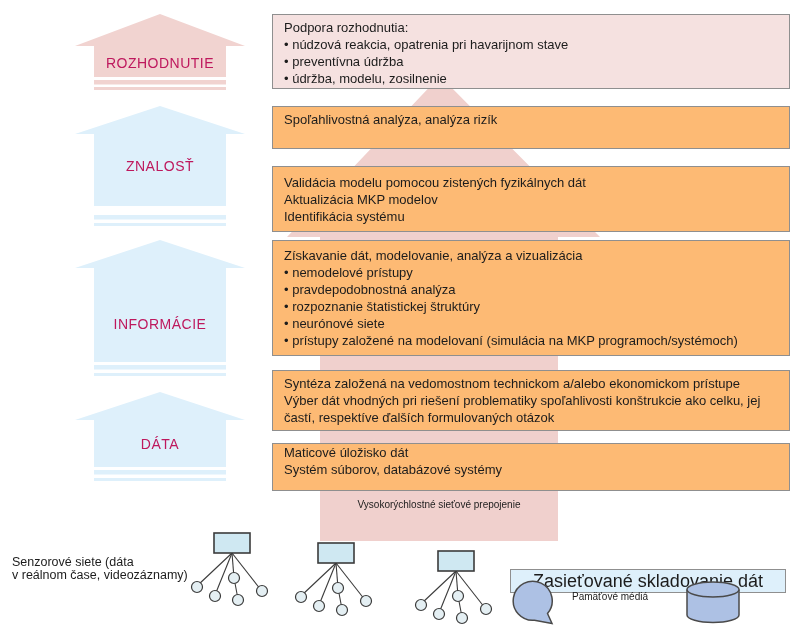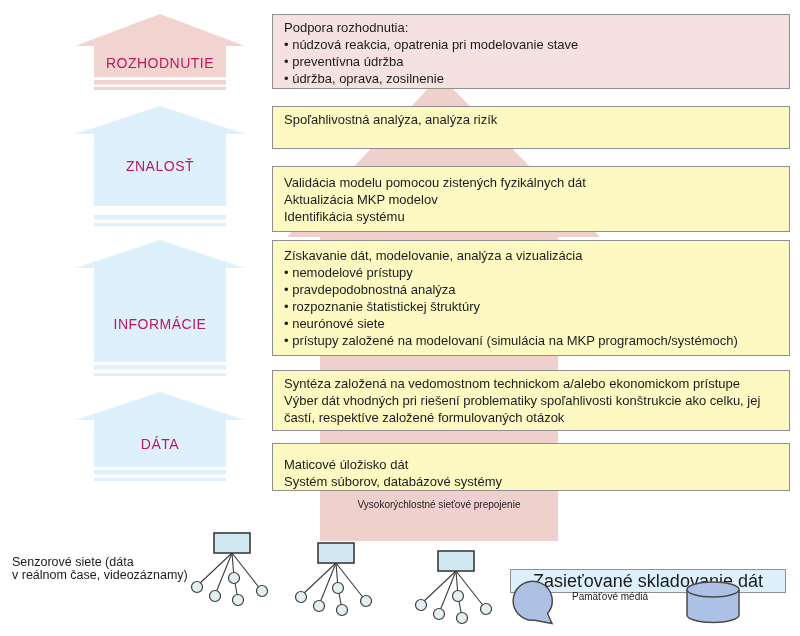--- a/index.html
+++ b/index.html
@@ -15,21 +15,21 @@
   .big-arrow{fill:var(--pink-big);}
   
   .lvl-arrow{position:absolute;left:75px;width:170px;}
   .lvl-arrow svg{display:block;}
   .arrow-pink{fill:var(--pink);}
   .arrow-blue{fill:var(--blue);}
   .lvl-label{position:absolute;left:0;width:100%;text-align:center;
              font-size:14px;letter-spacing:.5px;color:#be185d;}
   
   .info-box{position:absolute;left:272px;width:518px;box-sizing:border-box;
-            border:1px solid var(--box-border);background:#fef9c3;
+            border:1px solid var(--box-border);background:#fdba74;
             padding:4px 10px 0 11px;font-size:13px;line-height:17px;}
   .info-box.pink{background:var(--pink-box);}
   .box-line{white-space:nowrap;}
   
   .backbone-label{position:absolute;left:320px;top:499px;width:238px;text-align:center;
                   font-size:10px;}
   
   .sensor-label{position:absolute;left:12px;top:556px;font-size:12.5px;line-height:13px;}
   .storage-box{position:absolute;left:510px;top:529px;width:276px;height:24px;
                box-sizing:border-box;border:1px solid var(--box-border);
@@ -80,46 +80,46 @@
     <svg width="170" height="90">
       <polygon class="arrow-blue" points="85,0 170,28 151,28 151,75 19,75 19,28 0,28"></polygon>
       <rect class="arrow-blue" x="19" y="78" width="132" height="4.5"></rect>
       <rect class="arrow-blue" x="19" y="86" width="132" height="3"></rect>
     </svg>
     <div class="lvl-label" style="top:44px;">DÁTA</div>
   </div>
 
   <div class="info-box pink" style="top:14px;height:75px;">
       <div class="box-line">Podpora rozhodnutia:</div>
-      <div class="box-line">• núdzová reakcia, opatrenia pri modelovanie stave</div>
+      <div class="box-line">• núdzová reakcia, opatrenia pri havarijnom stave</div>
       <div class="box-line">• preventívna údržba</div>
-      <div class="box-line">• údržba, oprava, zosilnenie</div>
+      <div class="box-line">• údržba, modelu, zosilnenie</div>
     </div>
   <div class="info-box" style="top:106px;height:43px;">
       <div class="box-line">Spoľahlivostná analýza, analýza rizík</div>
     </div>
   <div class="info-box" style="top:240px;height:116px;padding-top:6px;">
       <div class="box-line">Získavanie dát, modelovanie, analýza a vizualizácia</div>
       <div class="box-line">• nemodelové prístupy</div>
       <div class="box-line">• pravdepodobnostná analýza</div>
       <div class="box-line">• rozpoznanie štatistickej štruktúry</div>
       <div class="box-line">• neurónové siete</div>
       <div class="box-line">• prístupy založené na modelovaní (simulácia na MKP programoch/systémoch)</div>
     </div>
   <div class="info-box" style="top:166px;height:66px;padding-top:7px;">
       <div class="box-line">Validácia modelu pomocou zistených fyzikálnych dát</div>
       <div class="box-line">Aktualizácia MKP modelov</div>
       <div class="box-line">Identifikácia systému</div>
     </div>
   <div class="info-box" style="top:370px;height:61px;">
       <div class="box-line">Syntéza založená na vedomostnom technickom a/alebo ekonomickom prístupe</div>
       <div class="box-line">Výber dát vhodných pri riešení problematiky spoľahlivosti konštrukcie ako celku, jej</div>
-      <div class="box-line">častí, respektíve založené formulovaných otázok</div>
+      <div class="box-line">častí, respektíve ďalších formulovaných otázok</div>
     </div>
-  <div class="info-box" style="top:443px;height:48px;padding-top:12px;">
+  <div class="info-box" style="top:443px;height:48px;padding-top:0;">
       <div class="box-line">Maticové úložisko dát</div>
       <div class="box-line">Systém súborov, databázové systémy</div>
     </div>
 
   <div class="backbone-label">Vysokorýchlostné sieťové prepojenie</div>
 
   <div class="sensor-label">
     <div>Senzorové siete (dáta</div>
     <div>v reálnom čase, videozáznamy)</div>
   </div>

